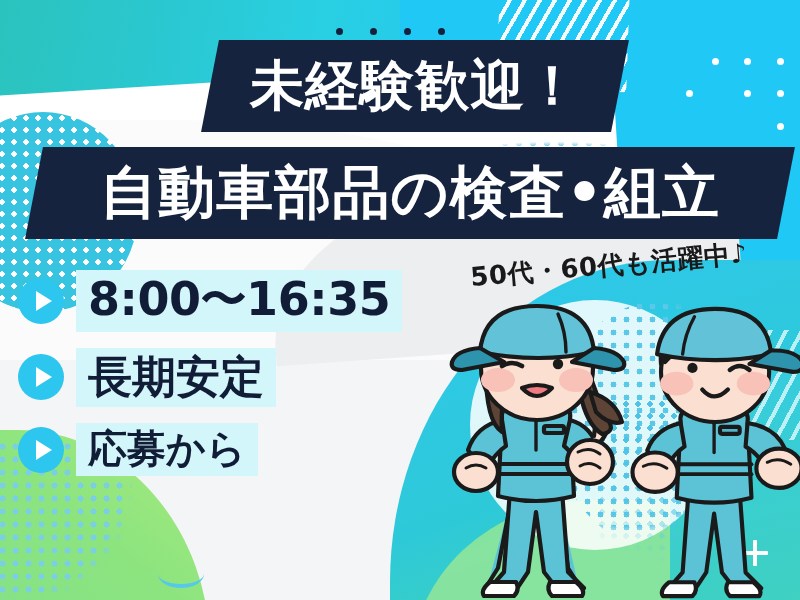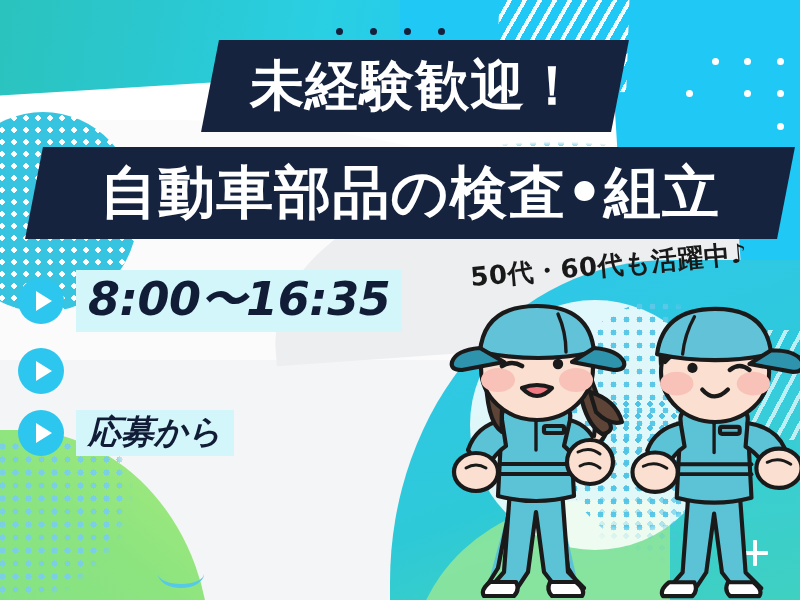--- a/index.html
+++ b/index.html
@@ -220,21 +220,20 @@
     justify-content: center;
   }
   #banner-title .banner-text { font-size: 57px; }
 
   
   #bullets {
     position: absolute;
     left: 18px; top: 270px;
     width: 470px;
     z-index: 7;
-    font-style: italic;
   }
   .bullet-row {
     display: flex;
     align-items: center;
     margin-bottom: 16px;
   }
   .bullet-icon {
     flex: 0 0 auto;
     width: 46px; height: 46px;
     border-radius: 50%;
@@ -253,21 +252,21 @@
   .bullet-text {
     background: #d3f6fa;
     color: #111d37;
     font-weight: 900;
     padding: 4px 12px 6px 12px;
     line-height: 1.12;
     font-family: "DejaVu Sans", "Liberation Sans", sans-serif;
   }
   #bullet-hours .bullet-text  { font-size: 46px; letter-spacing: -.01em; }
   #bullet-stable .bullet-text { font-size: 44px; }
-  #bullet-speed  .bullet-text { font-size: 33px; }
+  #bullet-speed  .bullet-text { font-size: 39px; }
 
   
   #handwritten-note {
     position: absolute;
     left: 470px; top: 248px;
     z-index: 8;
     font-family: "DejaVu Sans", "Liberation Sans", sans-serif;
     font-size: 26px;
     font-weight: 700;
     color: #191919;
@@ -332,20 +331,21 @@
 
   <div id="bullets">
 
     <div class="bullet-row" id="bullet-hours">
       <span class="bullet-icon"></span>
       <span class="bullet-text">8:00〜16:35</span>
     </div>
 
     <div class="bullet-row" id="bullet-stable">
       <span class="bullet-icon"></span>
+      <span class="bullet-text">長期安定</span>
     </div>
 
     <div class="bullet-row" id="bullet-speed">
       <span class="bullet-icon"></span>
       <span class="bullet-text"><span>応募から</span><br></span>
     </div>
 
   </div>
 
   <div id="handwritten-note">50代・60代も活躍中♪</div>

